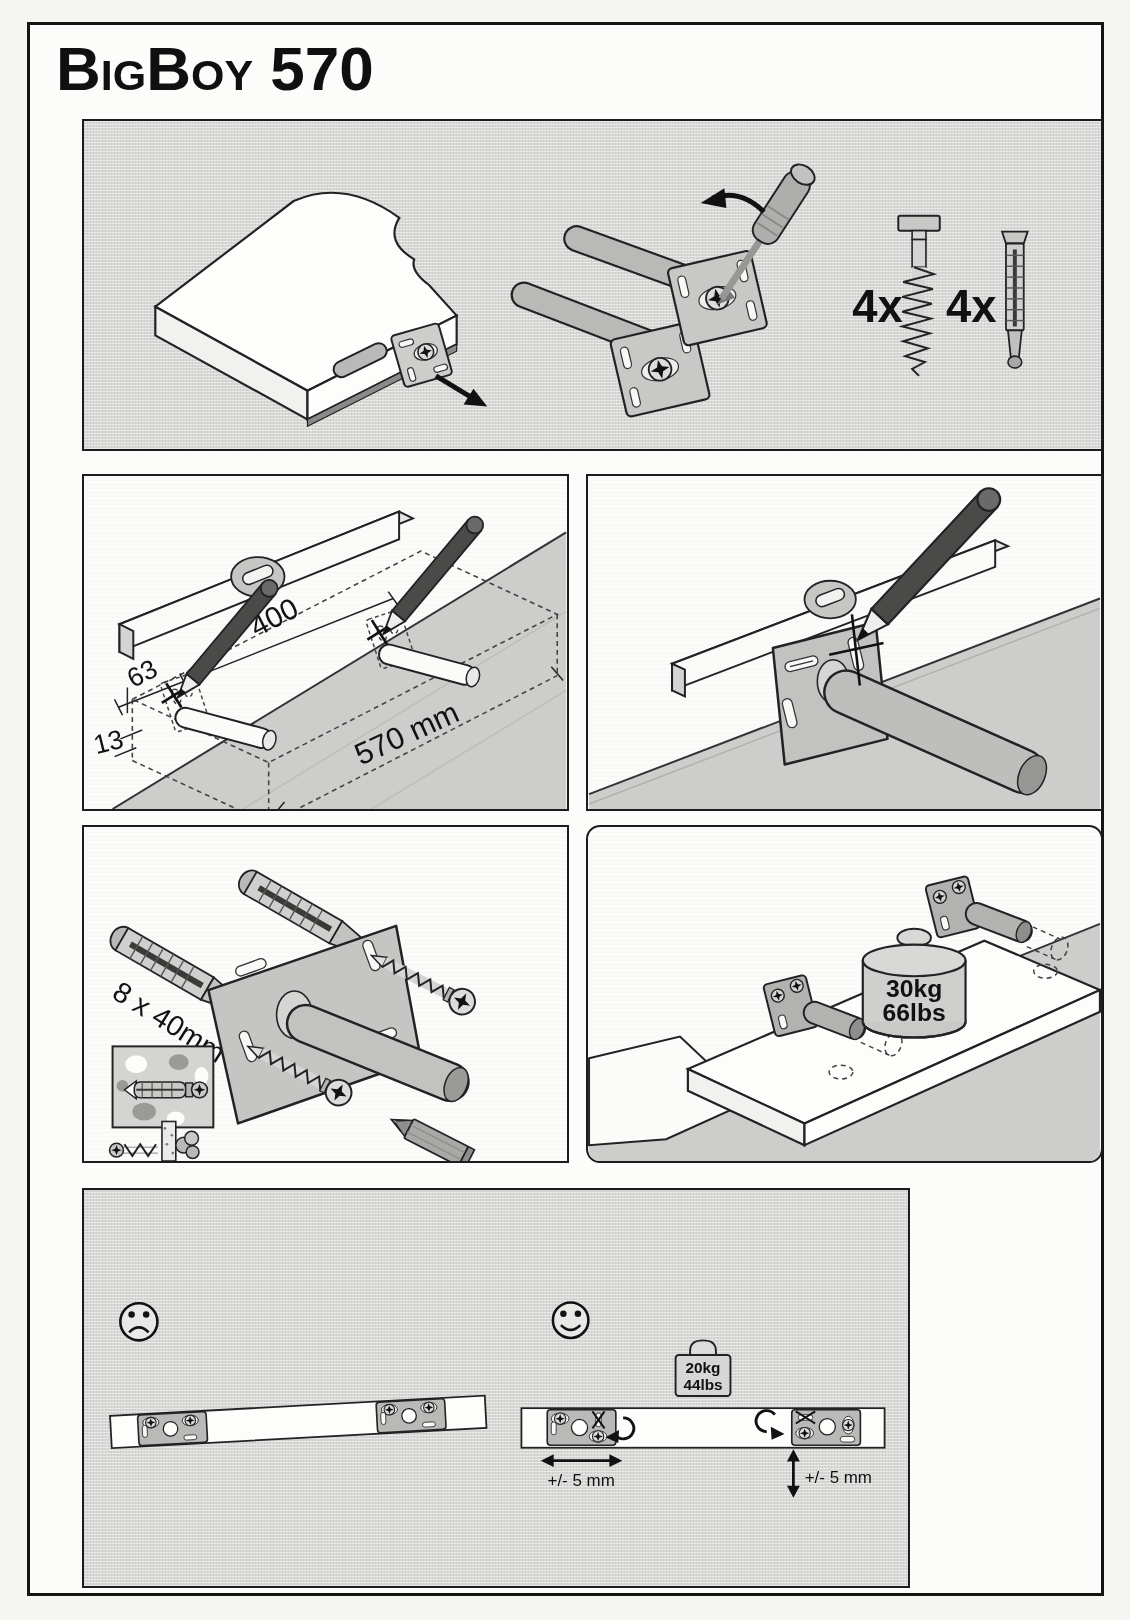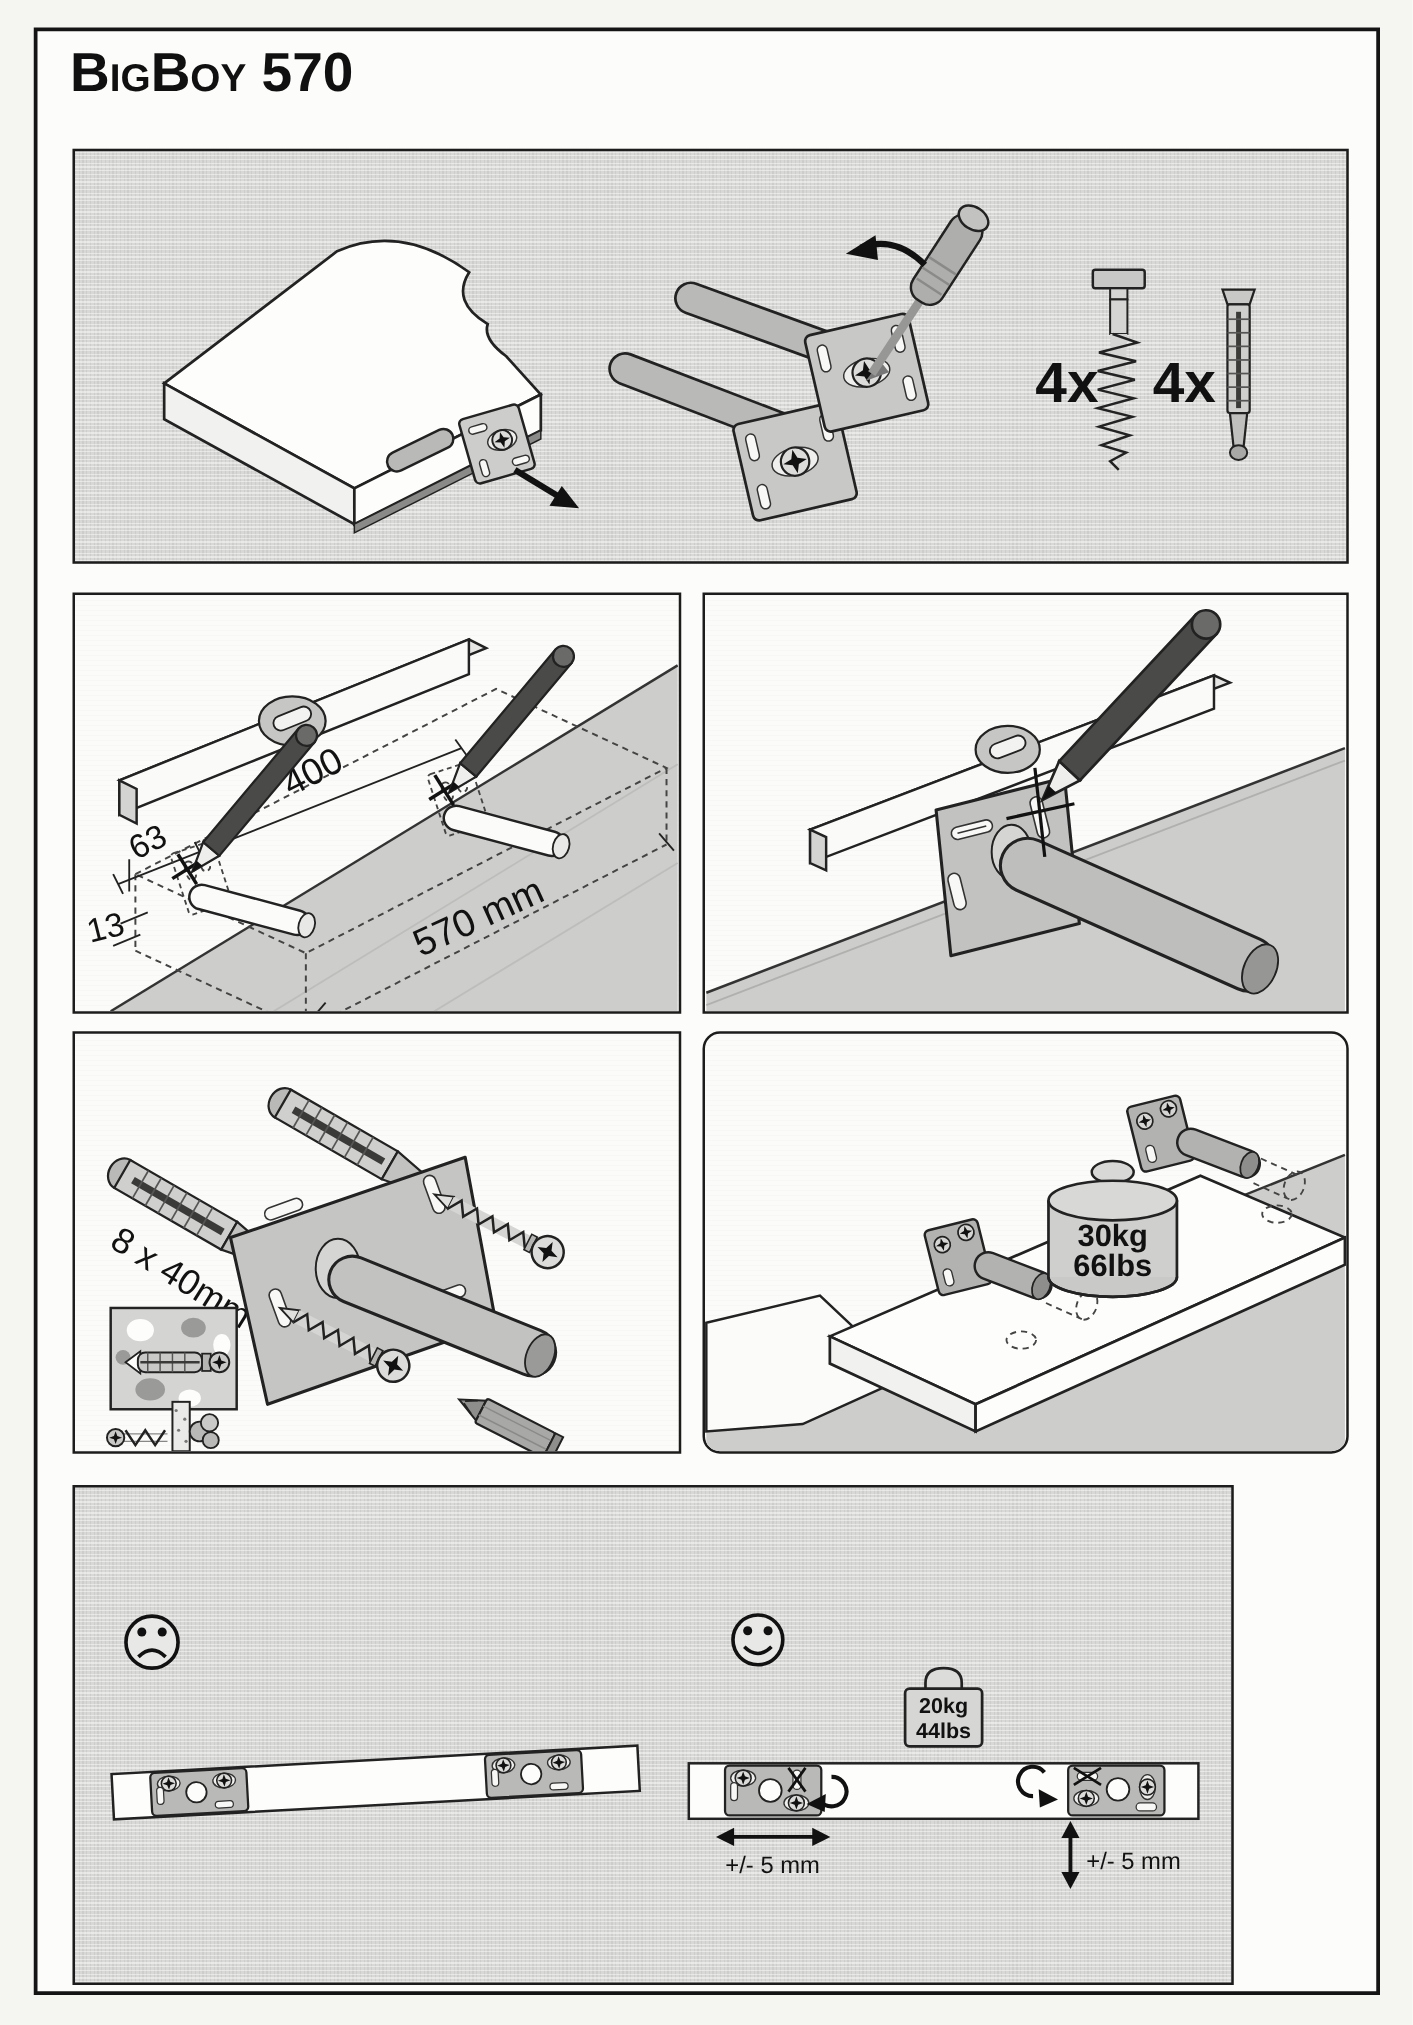--- a/index.html
+++ b/index.html
@@ -8,43 +8,43 @@
     background:#f5f5f2;
     font-family:"Liberation Sans", sans-serif;
     color:#141414;
   }
   .frame{
     position:absolute;left:27px;top:22px;width:1077px;height:1574px;
     border:3px solid #141414;background:#fcfcfa;box-sizing:border-box;
   }
   h1.title{
     position:absolute;left:26px;top:10px;margin:0;
-    font-size:44px;font-weight:700;font-variant:small-caps;
+    font-size:62px;font-weight:700;font-variant:small-caps;
     letter-spacing:0px;color:#101010;line-height:1.1;
   }
   .panel{
-    position:absolute;border:2.5px solid #1c1c1c;box-sizing:border-box;overflow:hidden;
+    position:absolute;border:2.5px solid #1c1c1c;box-sizing:border-box;overflow:hidden;margin-left:24px;
   }
   .panel.gray{
     background-color:#d8d8d6;
     background-image:
       repeating-linear-gradient(0deg, rgba(255,255,255,.45) 0 1px, rgba(0,0,0,0) 1px 3px),
       repeating-linear-gradient(90deg, rgba(0,0,0,.05) 0 1px, rgba(0,0,0,0) 1px 3px);
   }
   .panel.white{
     background-color:#fbfbf9;
     background-image:
       repeating-linear-gradient(0deg, rgba(0,0,0,.015) 0 1px, rgba(0,0,0,0) 1px 4px);
   }
   .p1{left:28px;top:94px;width:1021px;height:332px;}
   .p2l{left:28px;top:449px;width:487px;height:337px;}
   .p2r{left:532px;top:449px;width:517px;height:337px;}
   .p3l{left:28px;top:800px;width:487px;height:338px;}
   .p3r{left:532px;top:800px;width:517px;height:338px;border-radius:14px;}
-  .p4{left:28px;top:1163px;width:929px;height:400px;}
+  .p4{left:28px;top:1163px;width:828px;height:400px;}
   svg{display:block;width:100%;height:100%;}
   svg text{font-family:"Liberation Sans", sans-serif;fill:#111;}
 </style>
 </head>
 <body>
 
 <div class="frame">
   <h1 class="title">BigBoy 570</h1>
 
   <section class="panel gray p1">

